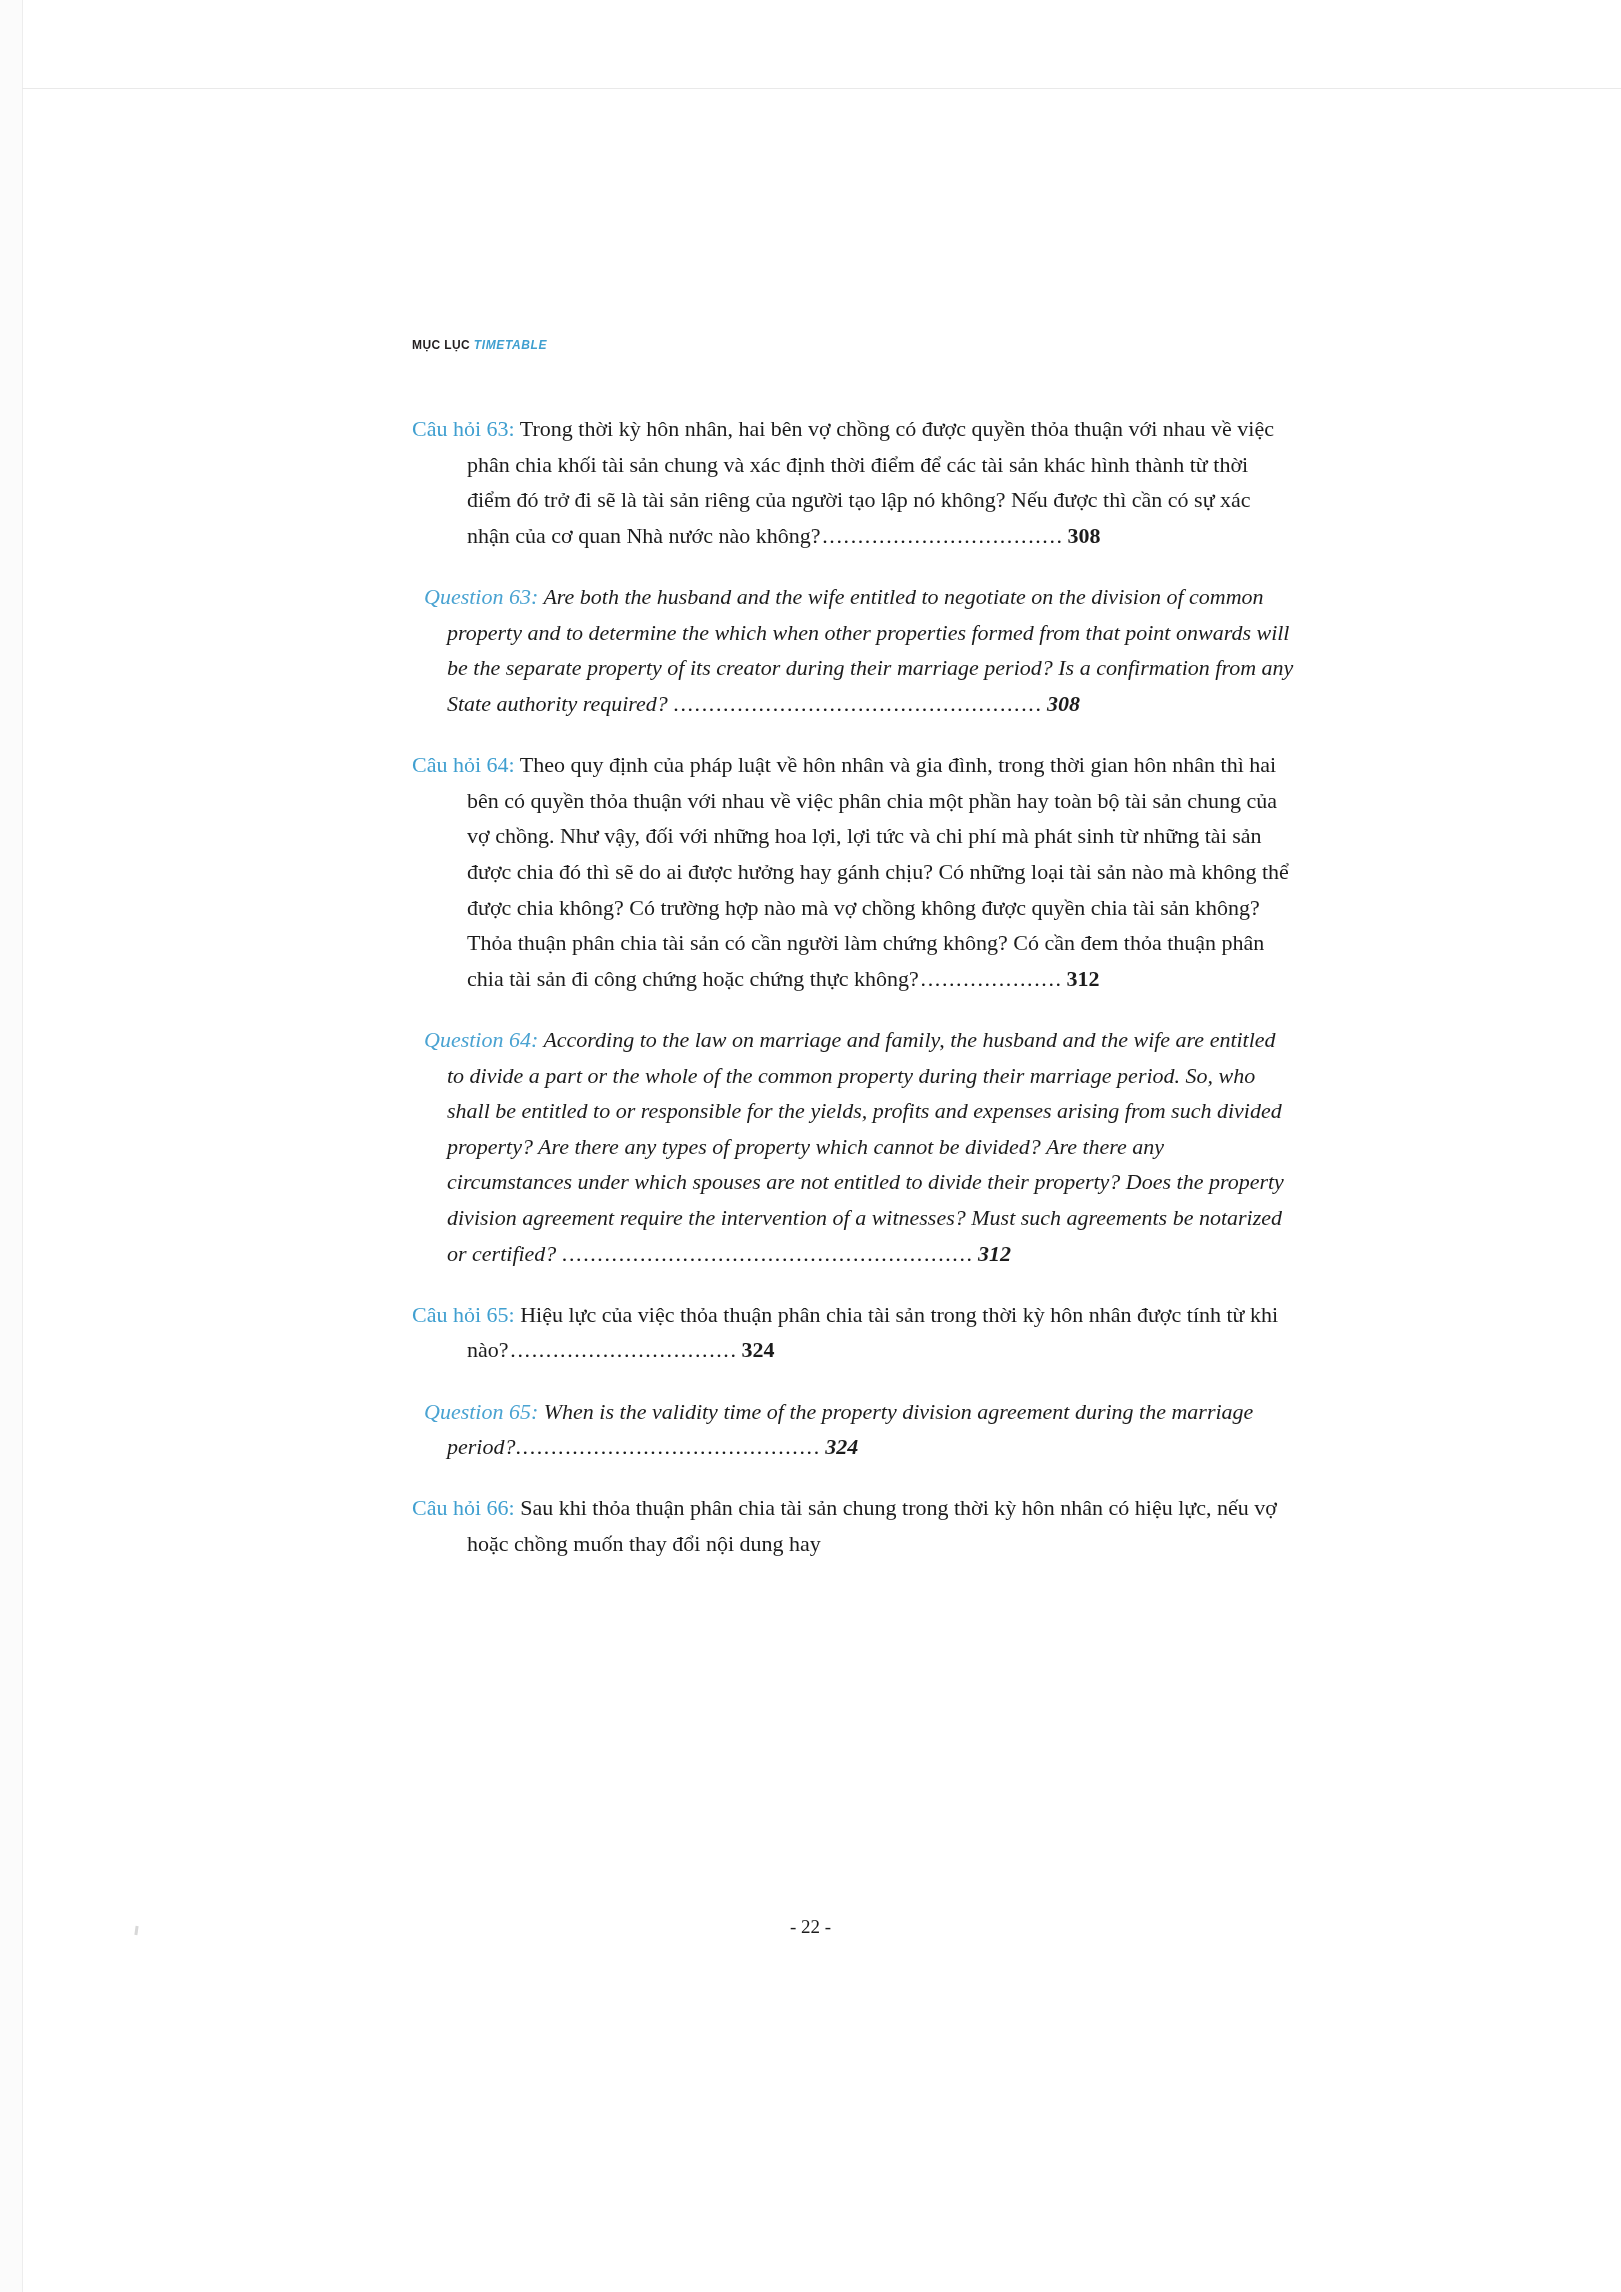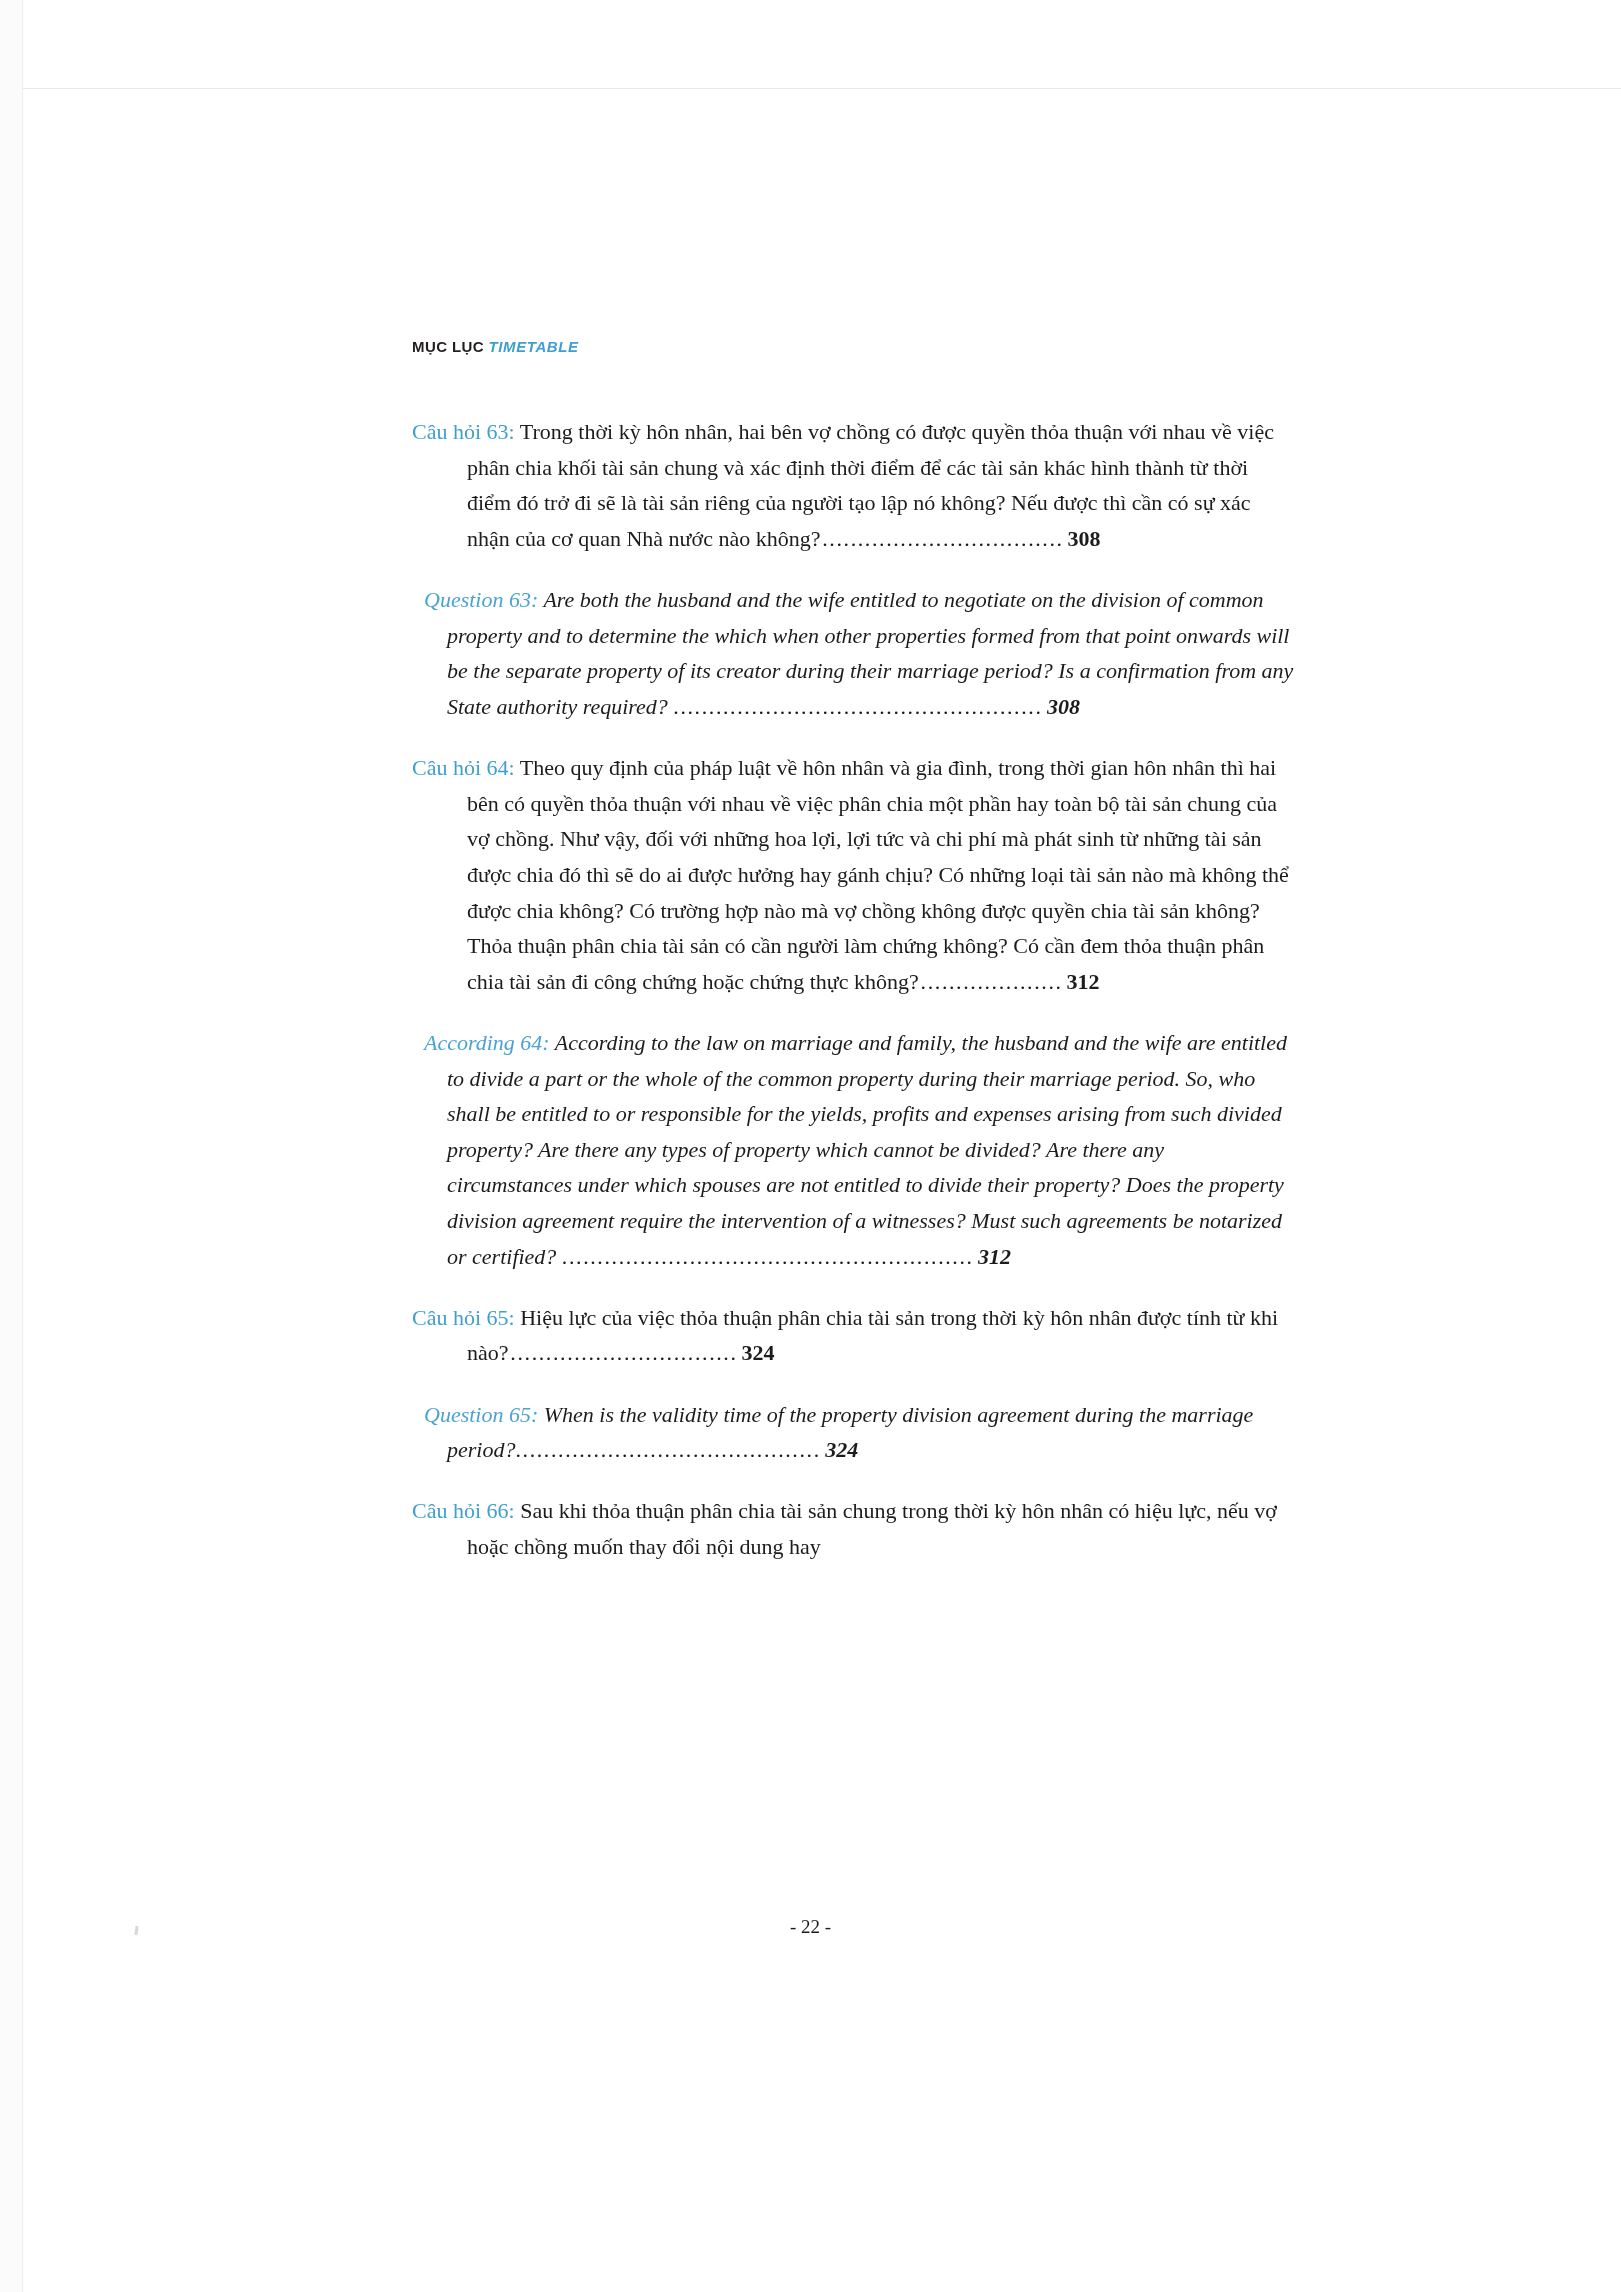--- a/index.html
+++ b/index.html
@@ -35,21 +35,21 @@
 
   .content {
     position: absolute;
     left: 412px;
     top: 338px;
     width: 882px;
   }
 
   .running-head {
     font-family: "Liberation Sans", sans-serif;
-    font-size: 15px;
+    font-size: 12px;
     font-weight: bold;
     letter-spacing: 0.4px;
     color: #231f20;
     margin-bottom: 59px;
   }
   .running-head .en {
     color: #3f9fd0;
     font-style: italic;
     font-weight: bold;
     letter-spacing: 0.6px;
@@ -144,21 +144,21 @@
       <span>Are both the husband and the wife entitled to negotiate on the division of common property and to determine the which when other properties formed from that point onwards will be the separate property of its creator during their marriage period? Is a confirmation from any State authority required?</span>
       <span class="dots">.........................................................</span><span class="pg">308</span>
     </div>
 
     <div class="entry vi ind">
       <span class="lbl">Câu hỏi 64:</span>
       <span>Theo quy định của pháp luật về hôn nhân và gia đình, trong thời gian hôn nhân thì hai bên có quyền thỏa thuận với nhau về việc phân chia một phần hay toàn bộ tài sản chung của vợ chồng. Như vậy, đối với những hoa lợi, lợi tức và chi phí mà phát sinh từ những tài sản được chia đó thì sẽ do ai được hưởng hay gánh chịu? Có những loại tài sản nào mà không thể được chia không? Có trường hợp nào mà vợ chồng không được quyền chia tài sản không? Thỏa thuận phân chia tài sản có cần người làm chứng không? Có cần đem thỏa thuận phân chia tài sản đi công chứng hoặc chứng thực không?</span><span class="dots">............................</span><span class="pg">312</span>
     </div>
 
     <div class="entry en ind-en">
-      <span class="lbl">According 64:</span>
+      <span class="lbl">Question 64:</span>
       <span>According to the law on marriage and family, the husband and the wife are entitled to divide a part or the whole of the common property during their marriage period. So, who shall be entitled to or responsible for the yields, profits and expenses arising from such divided property? Are there any types of property which cannot be divided? Are there any circumstances under which spouses are not entitled to divide their property? Does the property division agreement require the intervention of a witnesses? Must such agreements be notarized or certified?</span>
       <span class="dots">...............................................................</span><span class="pg">312</span>
     </div>
 
     <div class="entry vi ind">
       <span class="lbl">Câu hỏi 65:</span>
       <span>Hiệu lực của việc thỏa thuận phân chia tài sản trong thời kỳ hôn nhân được tính từ khi nào?</span><span class="dots">........................................</span><span class="pg">324</span>
     </div>
 
     <div class="entry en ind-en">

